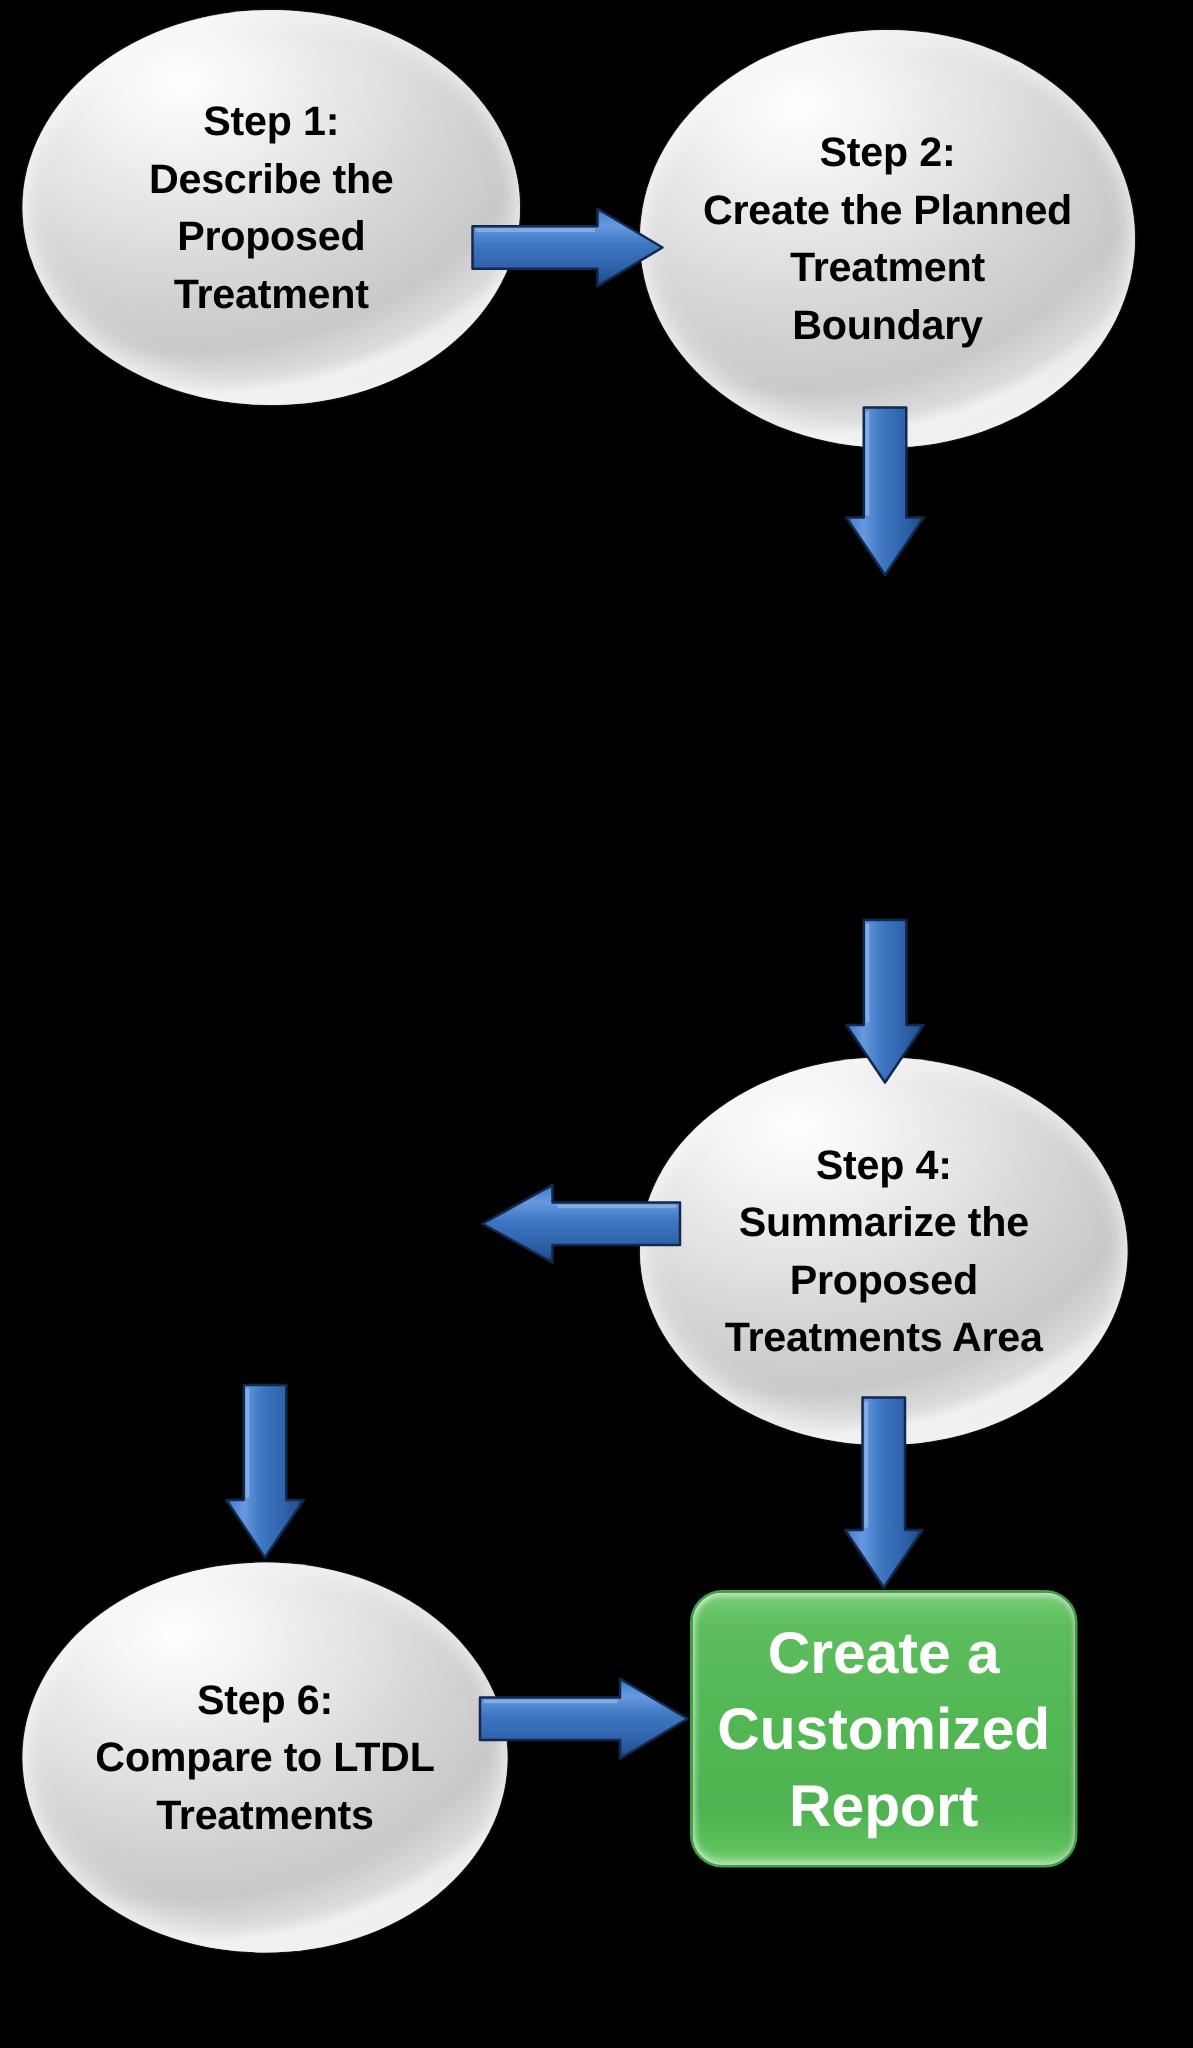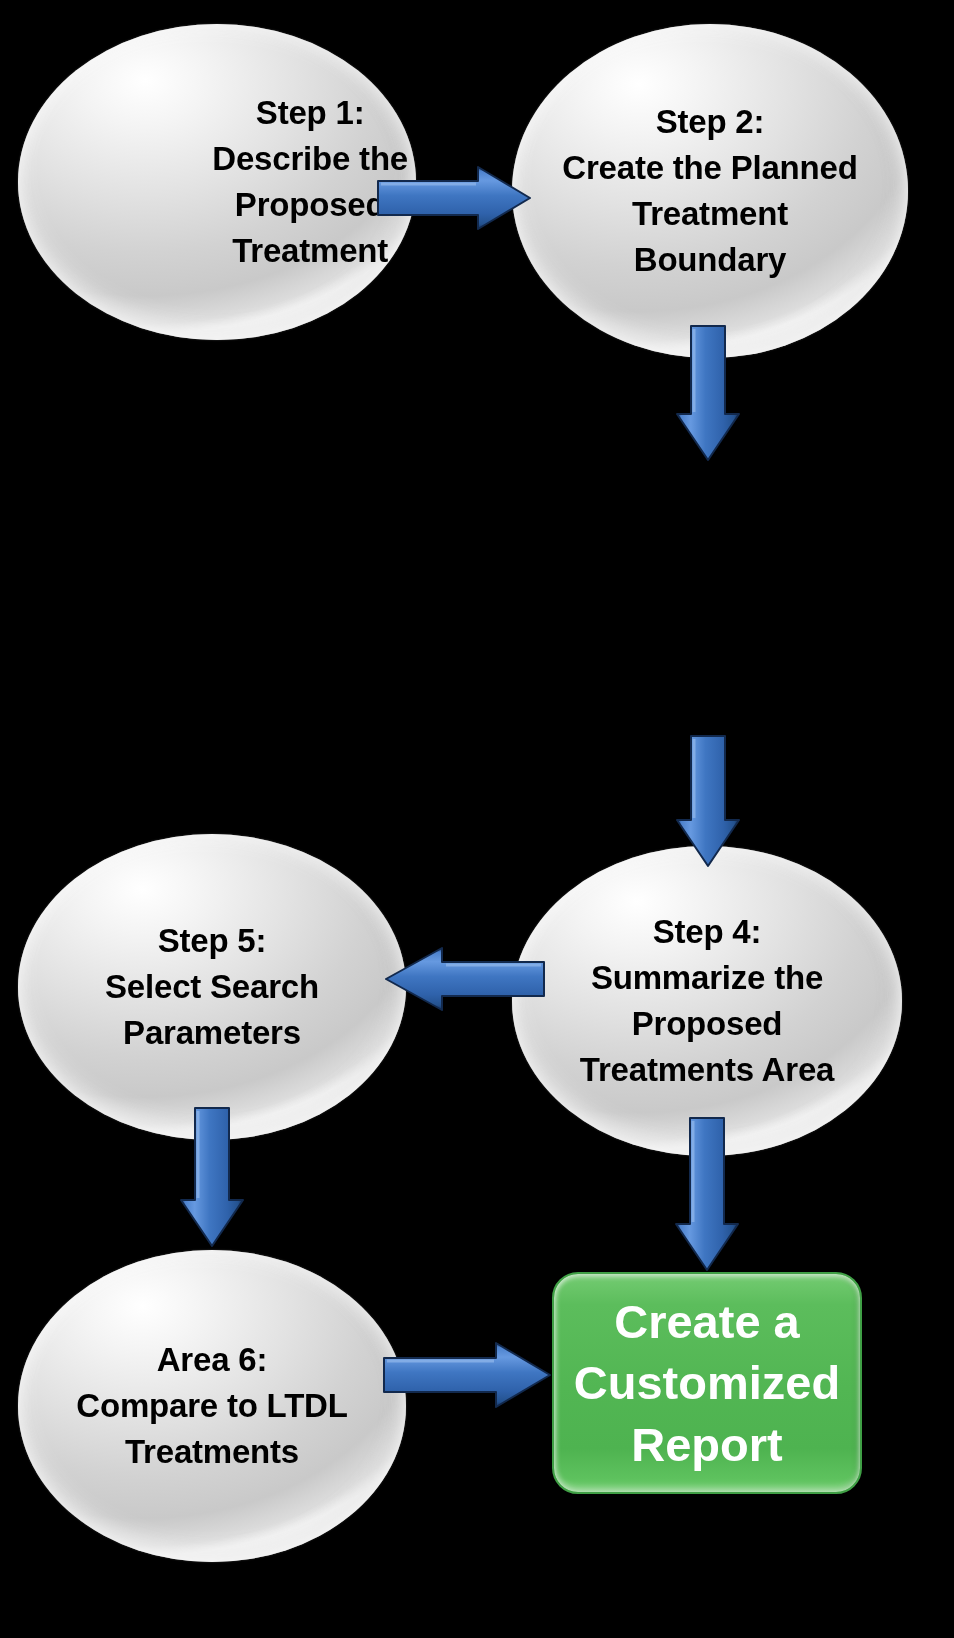--- a/index.html
+++ b/index.html
@@ -118,21 +118,21 @@
         <stop offset="7%" stop-color="#4d82cd"></stop>
         <stop offset="22%" stop-color="#6699e0"></stop>
         <stop offset="46%" stop-color="#3f76c2"></stop>
         <stop offset="75%" stop-color="#2f62ab"></stop>
         <stop offset="92%" stop-color="#24528f"></stop>
         <stop offset="100%" stop-color="#14305c"></stop>
       </linearGradient>
     </defs>
   </svg>
 
-  <div class="node" style="left:18px; top:24px; width:398px; height:316px;justify-content:flex-end;">
+  <div class="node" style="left:18px; top:8px; width:398px; height:316px;">
     <div class="node-label">Step 1:
 Describe the
 Proposed
 Treatment</div>
   </div>
 
   <div class="node" style="left:512px; top:24px; width:396px; height:334px;">
     <div class="node-label">Step 2:
 Create the Planned
 Treatment
@@ -140,28 +140,23 @@
   </div>
 
 
   <div class="node" style="left:512px; top:846px; width:390px; height:310px;">
     <div class="node-label">Step 4:
 Summarize the
 Proposed
 Treatments Area</div>
   </div>
 
-  <div class="node" style="left:18px; top:834px; width:388px; height:306px;">
-    <div class="node-label">Step 5:
-Select Search
-Parameters</div>
-  </div>
 
   <div class="node" style="left:18px; top:1250px; width:388px; height:312px;">
-    <div class="node-label">Area 6:
+    <div class="node-label">Step 6:
 Compare to LTDL
 Treatments</div>
   </div>
 
   <div class="endbox" style="left:552px; top:1272px; width:310px; height:222px;">
     <div class="endbox-label">Create a
 Customized
 Report</div>
   </div>
 

